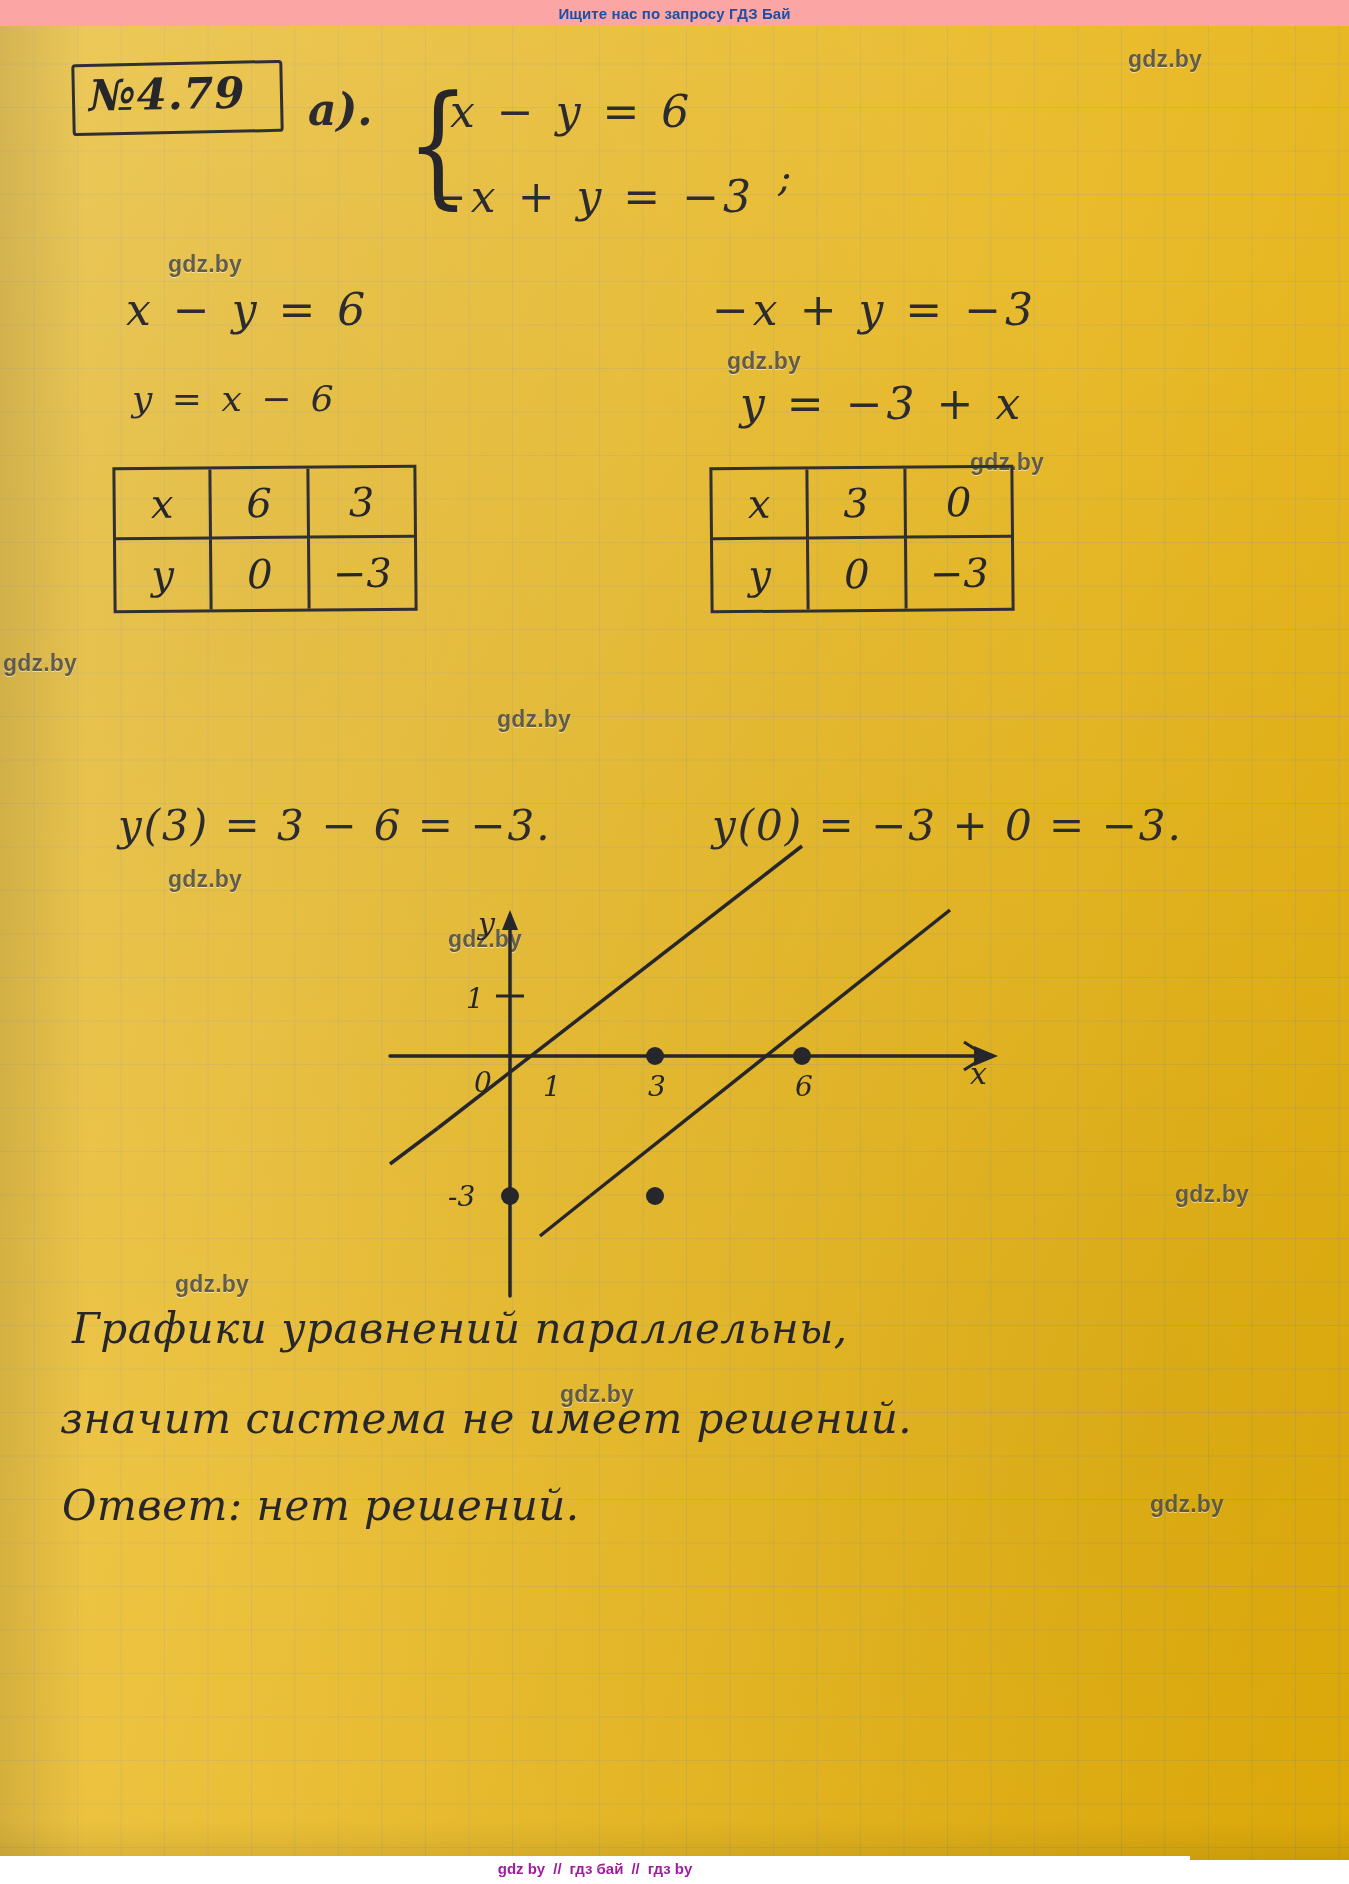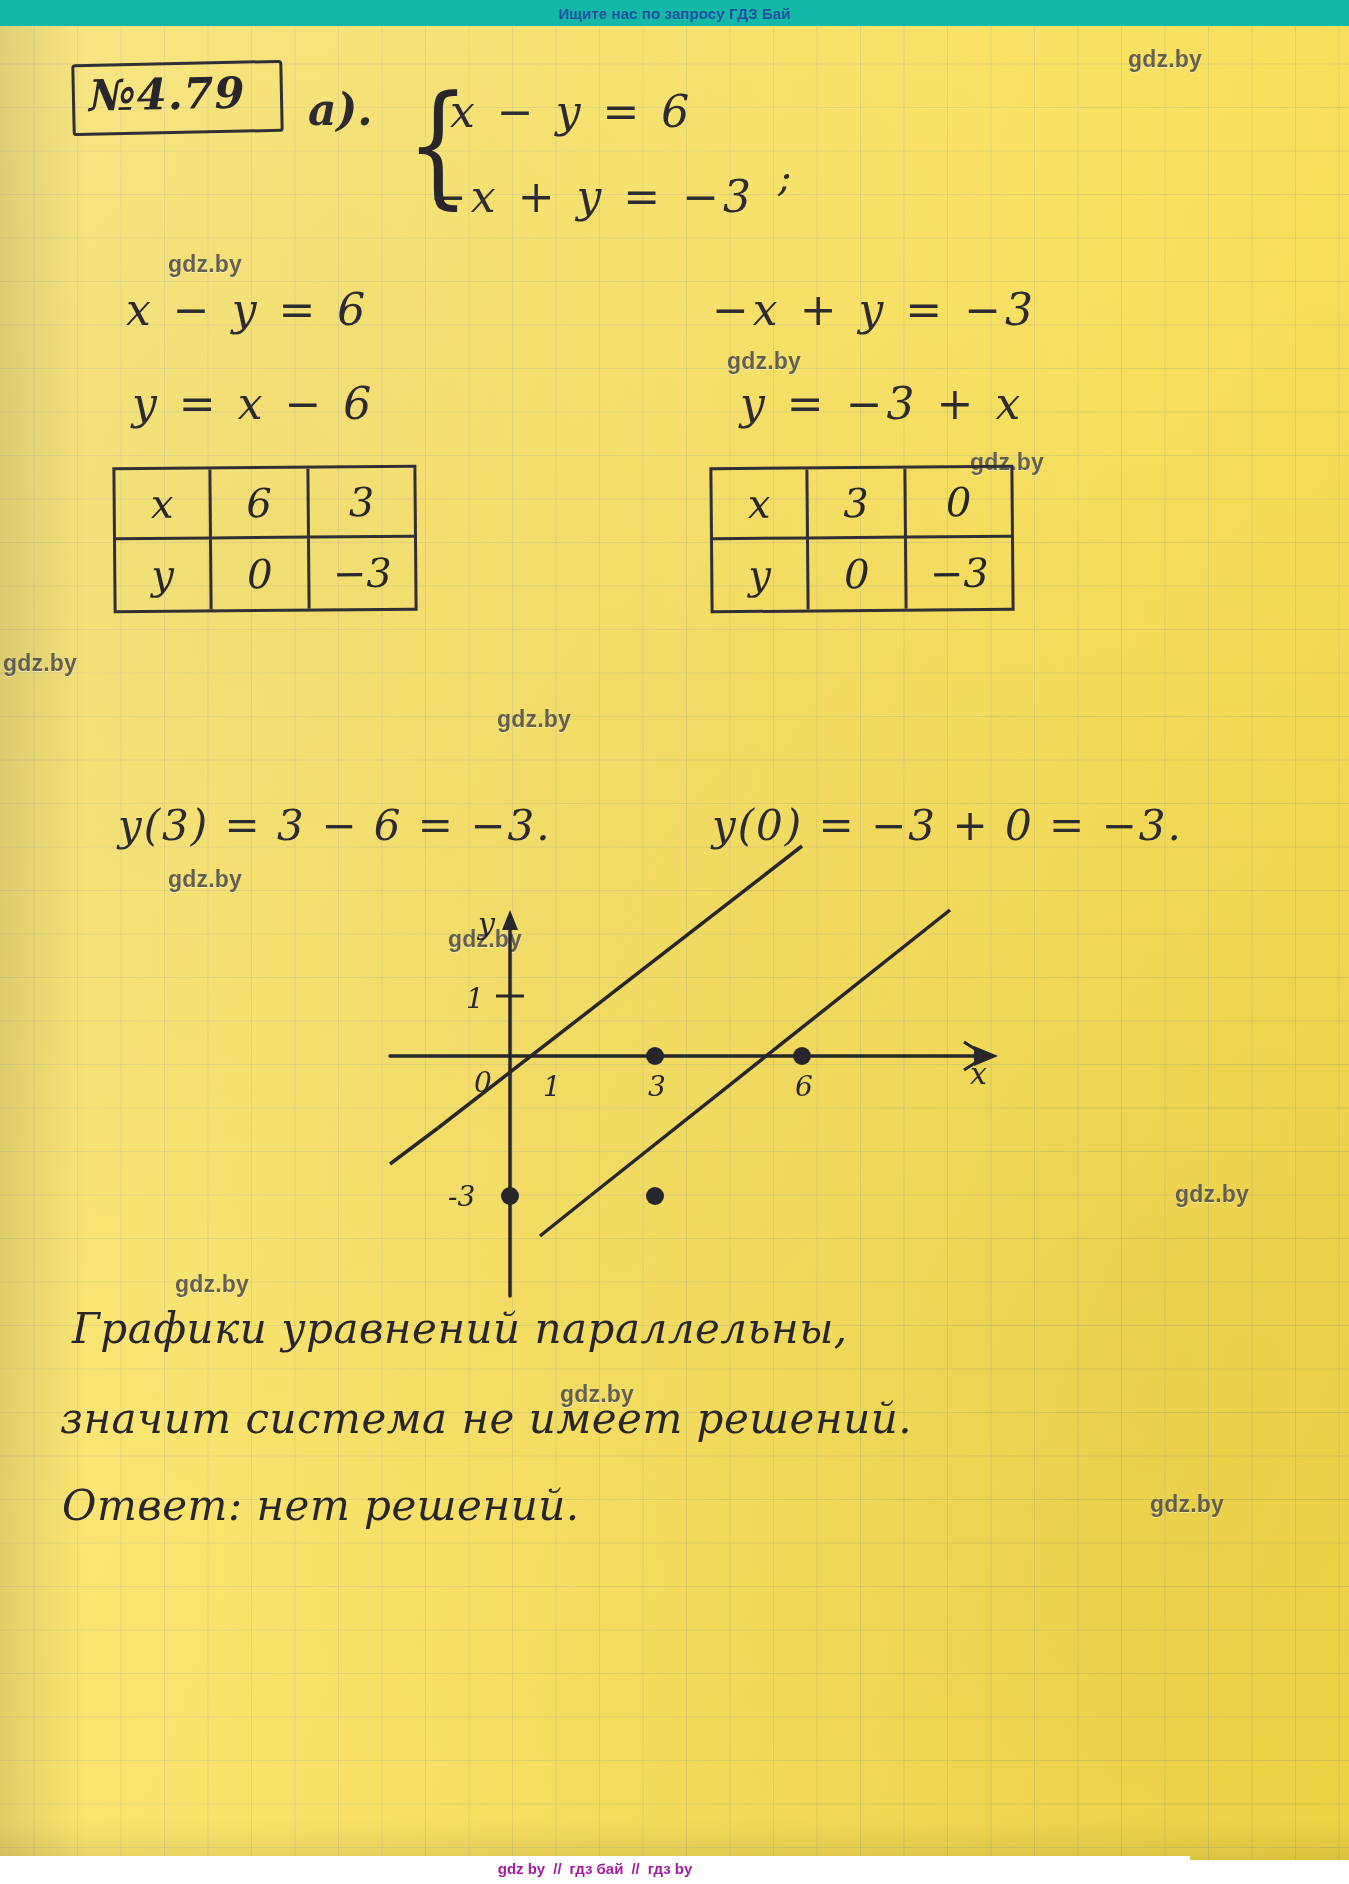--- a/index.html
+++ b/index.html
@@ -7,34 +7,34 @@
     width:1349px;height:1884px;
     background:#ffffff;
     font-family:"Liberation Sans", sans-serif;
     position:relative;
     overflow:hidden;
   }
   
   .promo-top{
     position:absolute;top:0;left:0;width:1349px;height:26px;
     display:flex;align-items:center;justify-content:center;
-    font-size:15px;font-weight:bold;color:#1f4fa3;background:#14b8a6;
+    font-size:15px;font-weight:bold;color:#1f4fa3;background:#fca5a5;
     letter-spacing:.1px;
   }
   .promo-bottom{
     position:absolute;bottom:4px;left:0;width:1190px;height:24px;
     display:flex;align-items:center;justify-content:center;
     font-size:15px;font-weight:bold;color:#a11ba1;background:#ffffff;
   }
   .promo-bottom span{margin:0 4px;}
 
   
   .page{
     position:absolute;top:26px;left:0;width:1349px;height:1834px;
-    background:#fde047;
+    background:#eab308;
     overflow:hidden;
   }
   
   .grid{
     position:absolute;inset:0;
     background-image:
       linear-gradient(to right, rgba(120,135,150,.22) 1px, transparent 1px),
       linear-gradient(to bottom, rgba(120,135,150,.22) 1px, transparent 1px);
     background-size:43.5px 43.5px;
     background-position:-10px -6px;
@@ -156,21 +156,21 @@
     <span class="num">№4.79</span>
   </div>
   <div class="hw" style="left:308px;top:58px;font-size:44px;font-weight:bold;">а).</div>
 
   <div class="brace">{</div>
   <div class="hw" style="left:450px;top:60px;font-size:44px;letter-spacing:4px;">x − y = 6</div>
   <div class="hw" style="left:430px;top:145px;font-size:44px;letter-spacing:4px;">−x + y = −3</div>
   <div class="hw" style="left:778px;top:128px;font-size:40px;">;</div>
 
   <div class="hw" style="left:126px;top:258px;font-size:44px;letter-spacing:4px;">x − y = 6</div>
-  <div class="hw" style="left:132px;top:352px;font-size:44px;letter-spacing:4px;">y = x − 6</div>
+  <div class="hw" style="left:132px;top:352px;font-size:36px;letter-spacing:4px;">y = x − 6</div>
 
   <div class="vtable" style="left:113px;top:440px;">
     <div>x</div>
     <div>6</div>
     <div>3</div>
     <div>y</div>
     <div>0</div>
     <div>−3</div>
   </div>
 

